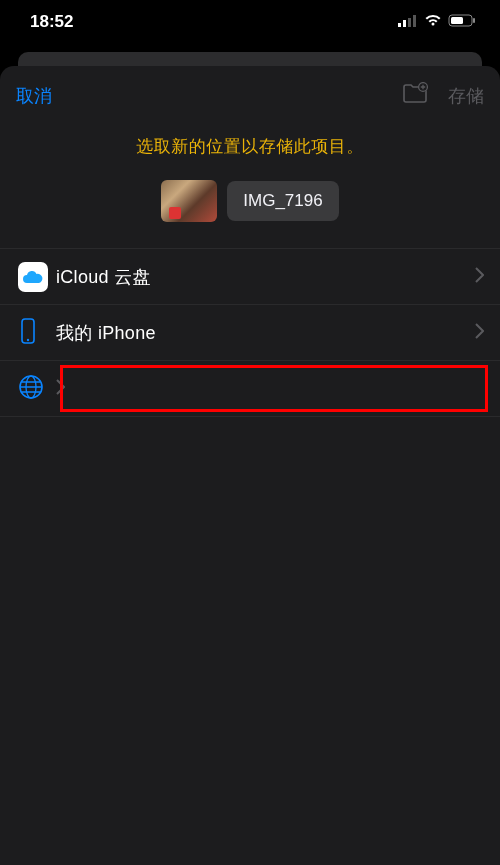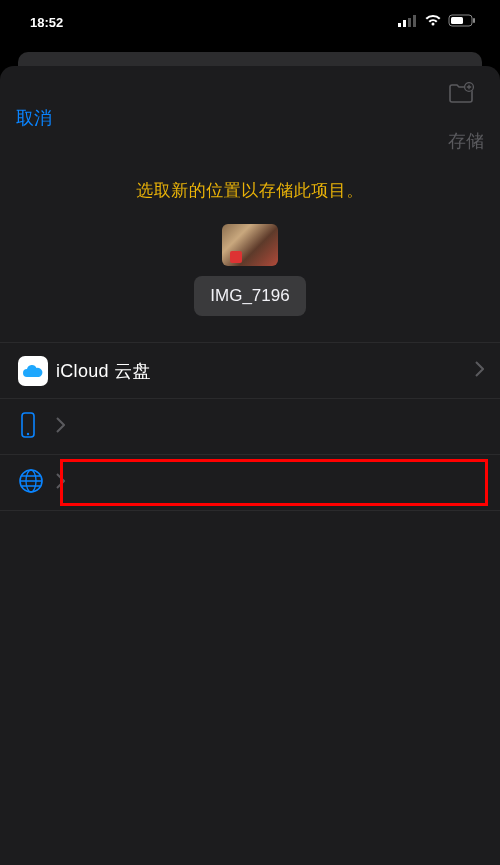--- a/index.html
+++ b/index.html
@@ -11,55 +11,54 @@
       color: #fff;
       overflow: hidden;
       position: relative;
     }
     .status-bar {
       height: 44px;
       display: flex;
       align-items: center;
       justify-content: space-between;
       padding: 0 24px 0 30px;
-      font-size: 13px;
+      font-size: 17px;
       font-weight: 600;
     }
     .status-right { display: flex; align-items: center; gap: 6px; }
     .sheet {
       position: absolute;
       top: 66px;
       left: 0; right: 0; bottom: 0;
       background: #1c1c1e;
       border-radius: 14px 14px 0 0;
     }
     .sheet-header {
       display: flex;
       align-items: center;
       justify-content: space-between;
       padding: 16px 16px 12px;
       font-size: 18px;
     }
     .cancel { color: #0a84ff; }
-    .header-right { display: flex; gap: 20px; color: #5a5a5e; flex-direction: column; }
+    .header-right { display: flex; align-items: center; gap: 20px; color: #5a5a5e; }
     .save-label { color: #5a5a5e; }
     .instruction {
       text-align: center;
       font-size: 17px;
       color: #eab308;
       padding: 14px 20px 22px;
       letter-spacing: 0.5px;
     }
     .file-preview {
       display: flex;
       justify-content: center;
       align-items: center;
       gap: 10px;
       padding-bottom: 26px;
-      flex-direction: column;
     }
     .thumb {
       width: 56px;
       height: 42px;
       border-radius: 6px;
       background: linear-gradient(135deg, #8a6d4e 0%, #c9a87e 30%, #5d3a2a 60%, #b04a3a 100%);
       position: relative;
       overflow: hidden;
     }
     .thumb::after{
@@ -185,20 +184,21 @@
 
     <div class="row">
       <div class="icon-slot">
         <span>
           <svg width="20" height="28" viewBox="0 0 20 28">
               <rect x="4" y="2" width="12" height="24" rx="3" fill="none" stroke="#0a84ff" stroke-width="1.6"></rect>
               <circle cx="10" cy="23" r="1.2" fill="#0a84ff"></circle>
             </svg>
         </span>
       </div>
+      <span class="label">我的 iPhone</span>
       <span class="chevron">
         <svg width="9" height="16" viewBox="0 0 9 16">
             <path d="M1 1l7 7-7 7" fill="none" stroke="#5a5a5e" stroke-width="2"></path>
           </svg>
       </span>
     </div>
 
     <div class="row">
       <div class="icon-slot">
         <span>

